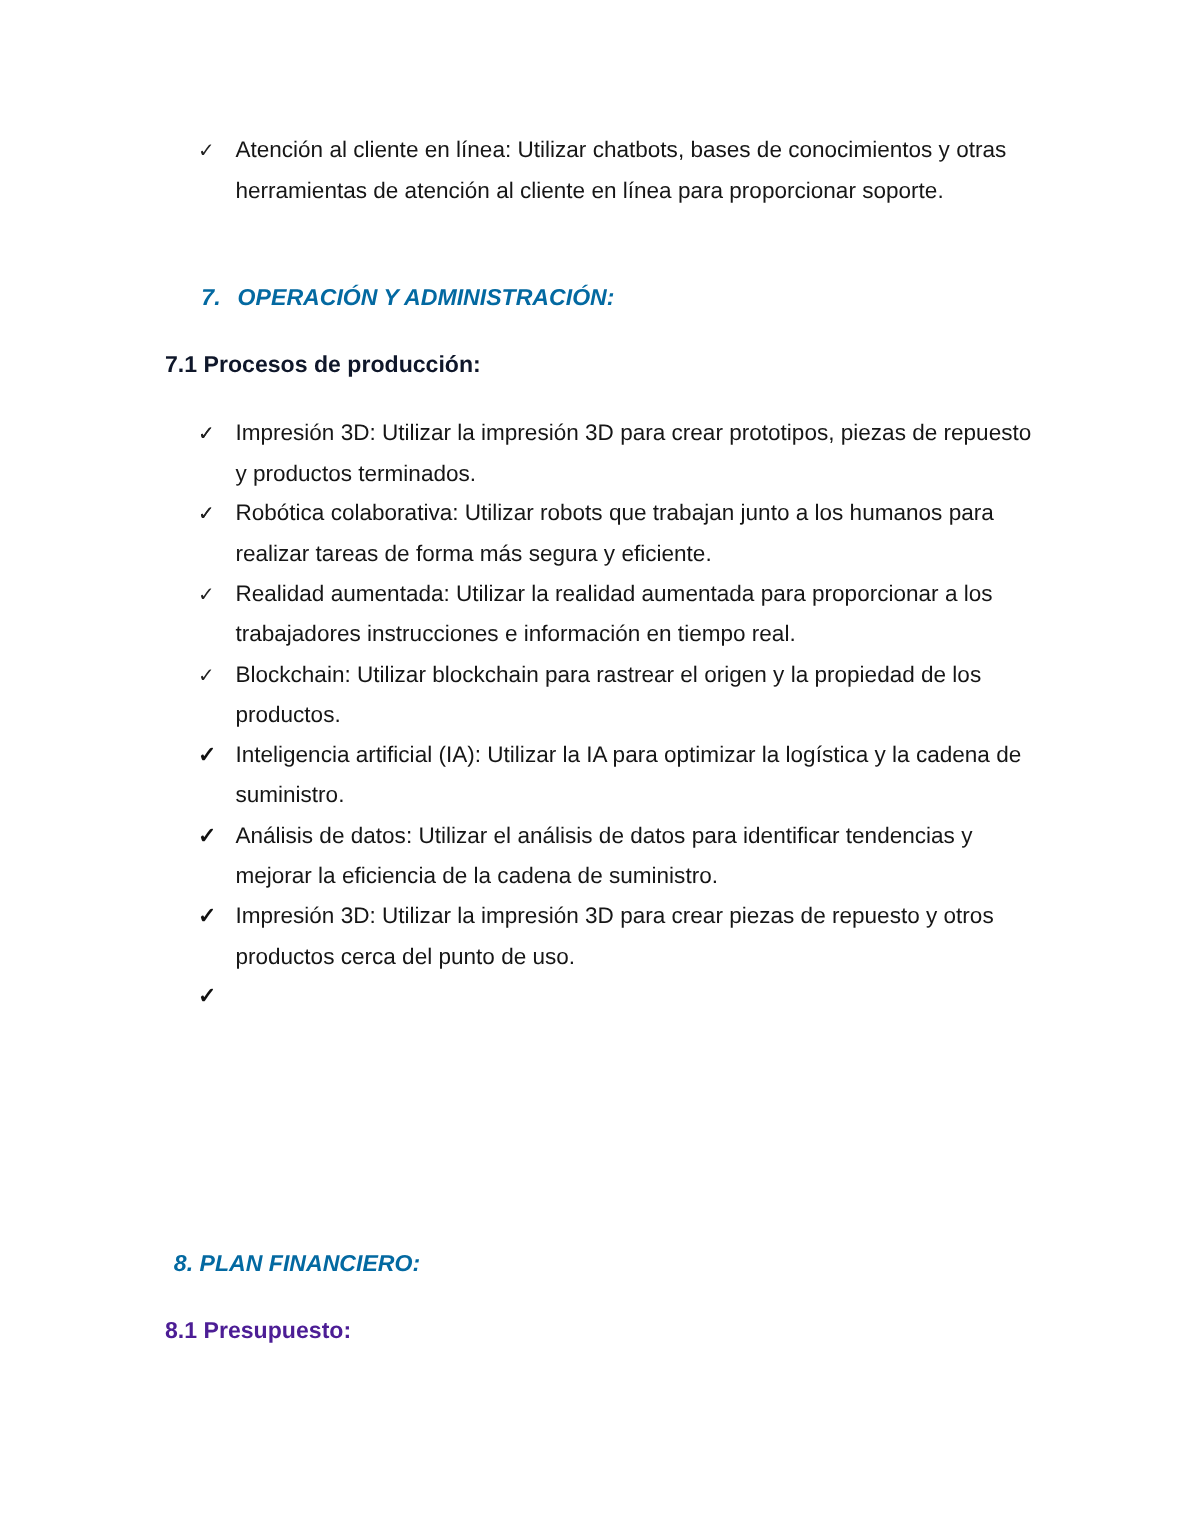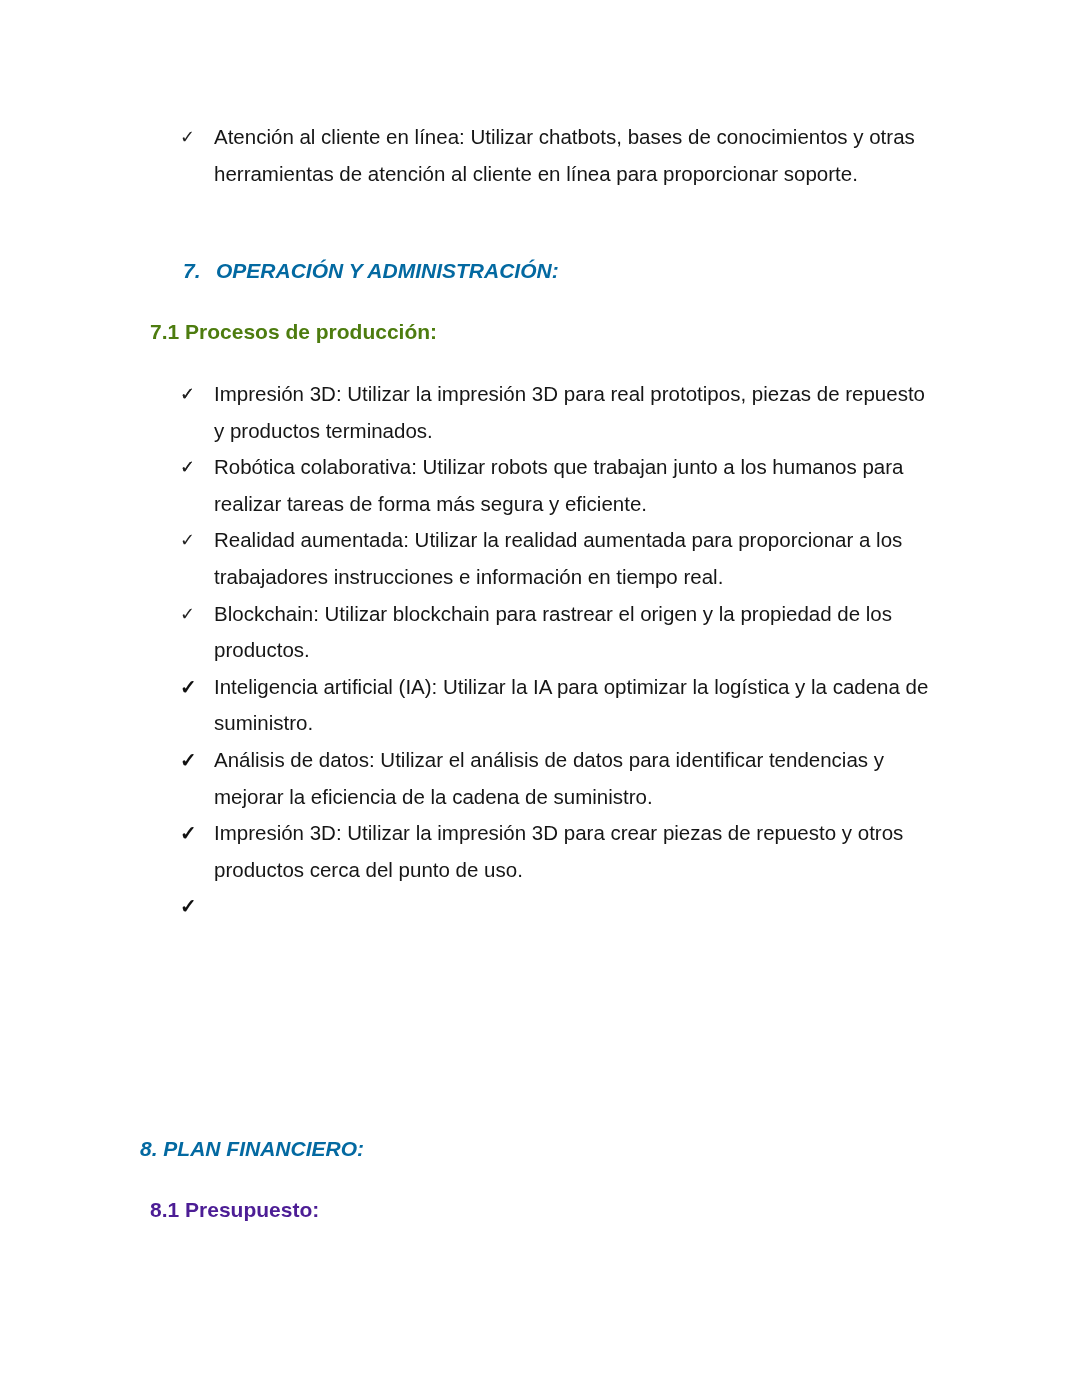--- a/index.html
+++ b/index.html
@@ -62,21 +62,21 @@
     }
     .heading-main .num {
       display: inline-block;
       width: 33px;
     }
     .heading-sub {
       position: absolute;
       left: 150px;
       font-size: 21px;
       font-weight: bold;
-      color: #4d7c0f;
+      color: #0f172a;
       white-space: nowrap;
       margin: 0;
     }
     .heading-sub.grey {
       color: #4c1d95;
     }
   </style>
 </head>
 <body>
 
@@ -94,21 +94,21 @@
   </h2>
 
   <h3 class="heading-sub" style="top:320px;">7.1 Procesos de producción:</h3>
 
   <ul class="list" style="top:376px;">
     <li class="item">
       <span class="check">✓</span>
     </li>
     <li class="item">
       <span class="check">✓</span>
-      <span>Impresión 3D: Utilizar la impresión 3D para real prototipos, piezas de repuesto y productos terminados.</span>
+      <span>Impresión 3D: Utilizar la impresión 3D para crear prototipos, piezas de repuesto y productos terminados.</span>
     </li>
     <li class="item">
       <span class="check">✓</span>
     </li>
     <li class="item">
       <span class="check">✓</span>
       <span>Robótica colaborativa: Utilizar robots que trabajan junto a los humanos para realizar tareas de forma más segura y eficiente.</span>
     </li>
     <li class="item">
       <span class="check">✓</span>
@@ -128,17 +128,17 @@
     </li>
     <li class="item">
       <span class="check bold">✓</span>
       <span>Impresión 3D: Utilizar la impresión 3D para crear piezas de repuesto y otros productos cerca del punto de uso.</span>
     </li>
     <li class="item">
       <span class="check bold">✓</span>
     </li>
   </ul>
 
-  <h2 class="heading-main" style="left:140px; top:1137px;">8. PLAN FINANCIERO:</h2>
+  <h2 class="heading-main" style="left:158px; top:1137px;">8. PLAN FINANCIERO:</h2>
 
   <h3 class="heading-sub grey" style="top:1198px;">8.1 Presupuesto:</h3>
 
 </div>
 
 </body></html>

